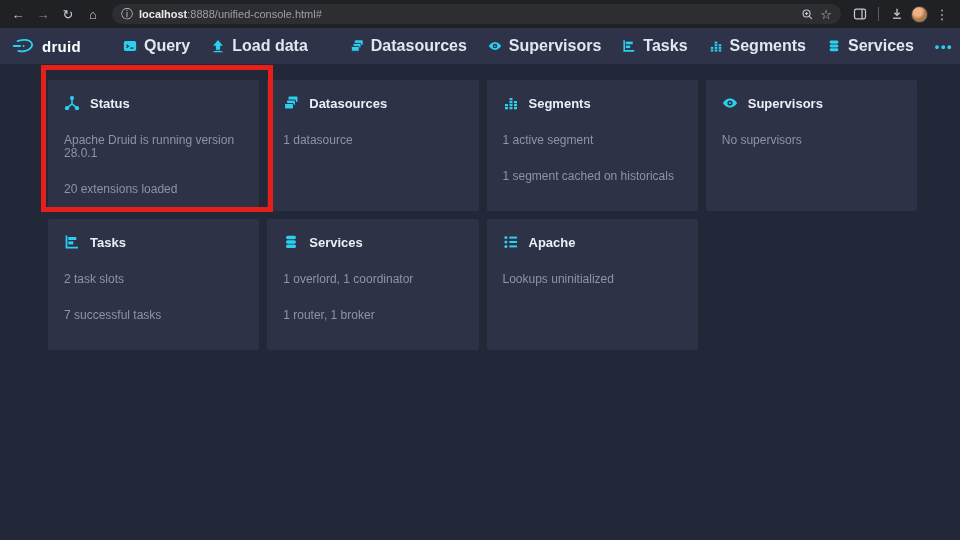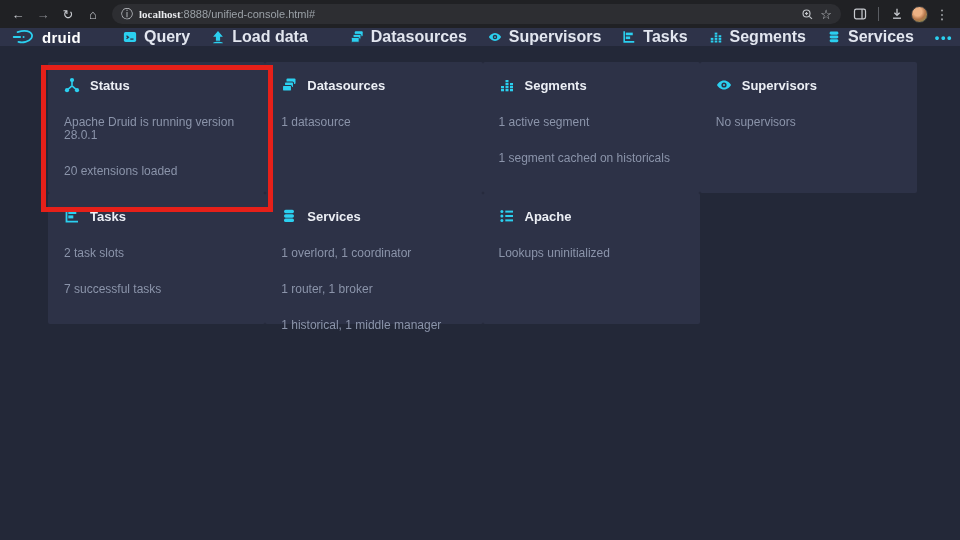--- a/index.html
+++ b/index.html
@@ -17,33 +17,33 @@
   .tbtn {
     width:22px; height:22px; display:flex; align-items:center; justify-content:center;
     color:#c7cacf; font-size:13px; border-radius:50%; flex:0 0 auto; cursor:pointer;
   }
   .tbtn.dim { color:#85888d; }
   .omnibox {
     flex:1; height:20px; background:#2d2e32; border-radius:10px;
     display:flex; align-items:center; gap:6px; padding:0 9px; margin:0 5px;
     font-size:11px; color:#9aa0a6; cursor:text;
   }
-  .omnibox .host { color:#e8eaed; font-weight:bold;font-family:Liberation Serif, serif; }
+  .omnibox .host { color:#e8eaed; font-weight:bold; }
   .omnibox .path { color:#9aa0a6; }
   .omni-spacer { flex:1; }
   .oicon { display:flex; align-items:center; color:#c2c5ca; font-size:12px; cursor:pointer; }
   .tb-divider { width:1px; height:14px; background:#5a5d62; margin:0 4px; }
   .avatar {
     width:17px; height:17px; border-radius:50%;
     background: radial-gradient(circle at 38% 32%, #ecb184 0 30%, #b5764b 55%, #6f9552 100%);
     border:1px solid #3a3b3e; cursor:pointer; flex:0 0 auto;
   }
   
   .navbar {
-    height:18px; background: var(--navbar-bg,#2e3349);
+    height:36px; background: var(--navbar-bg,#2e3349);
     display:flex; align-items:center; padding:0 12px; gap:21px;
   }
   .brand { display:flex; align-items:center; gap:6px; color:#ffffff; cursor:pointer; }
   .brand .logo { color: var(--accent,#2bd0f0); display:flex; }
   .brand .brand-name { font-size:15px; font-weight:600; letter-spacing:.3px; }
   .nav-divider { width:1px; height:14px; background:#4a5068; }
   .nav-item {
     display:flex; align-items:center; gap:7px; cursor:pointer;
     color:#e2e6ef; font-size:16px; font-weight:600; white-space:nowrap;
   }
@@ -51,21 +51,21 @@
   .nav-more { color: var(--accent,#2bd0f0); font-size:13px; font-weight:bold; letter-spacing:1.5px; cursor:pointer; }
   .nav-right { margin-left:auto; display:flex; align-items:center; gap:15px; }
   .help-badge {
     width:14px; height:14px; border-radius:50%; background: var(--accent,#2bd0f0);
     color:#2e3349; font-size:10px; font-weight:bold;
     display:flex; align-items:center; justify-content:center; cursor:pointer;
   }
   
   .cards {
     display:grid; grid-template-columns:repeat(4,1fr); grid-auto-rows:131px;
-    padding:16px 43px 0 48px;
+    gap:8px; padding:16px 43px 0 48px;
   }
   .card {
     background: var(--card-bg,#2d3247); border-radius:2px;
     padding:15px 16px; cursor:pointer;
   }
   .card-head { display:flex; align-items:center; gap:10px; }
   .card-title { color:#eceff5; font-size:13px; font-weight:700; }
   .cicon { color: var(--accent,#2bd0f0); display:flex; }
   .card-line { color:#8b94aa; font-size:12px; margin-top:23px; line-height:1.1; }
   
@@ -334,21 +334,20 @@
         <svg width="16" height="16" viewBox="0 0 16 16" fill="currentColor">
           <rect x="3" y="1.8" width="10" height="3.5" rx="1.7"></rect>
           <rect x="3" y="6.2" width="10" height="3.5" rx="1.7"></rect>
           <rect x="3" y="10.6" width="10" height="3.5" rx="1.7"></rect>
         </svg>
       </span>
       <span class="card-title">Services</span>
     </div>
     <div class="card-line">1 overlord, 1 coordinator</div>
     <div class="card-line">1 router, 1 broker</div>
-    <div class="card-line">1 historical, 1 middle manager</div>
   </div>
 
   <div class="card">
     <div class="card-head">
       <span class="cicon">
         <svg width="16" height="16" viewBox="0 0 16 16">
           <g fill="currentColor">
             <circle cx="2.9" cy="3.6" r="1.5"></circle>
             <circle cx="2.9" cy="8" r="1.5"></circle>
             <circle cx="2.9" cy="12.4" r="1.5"></circle>

